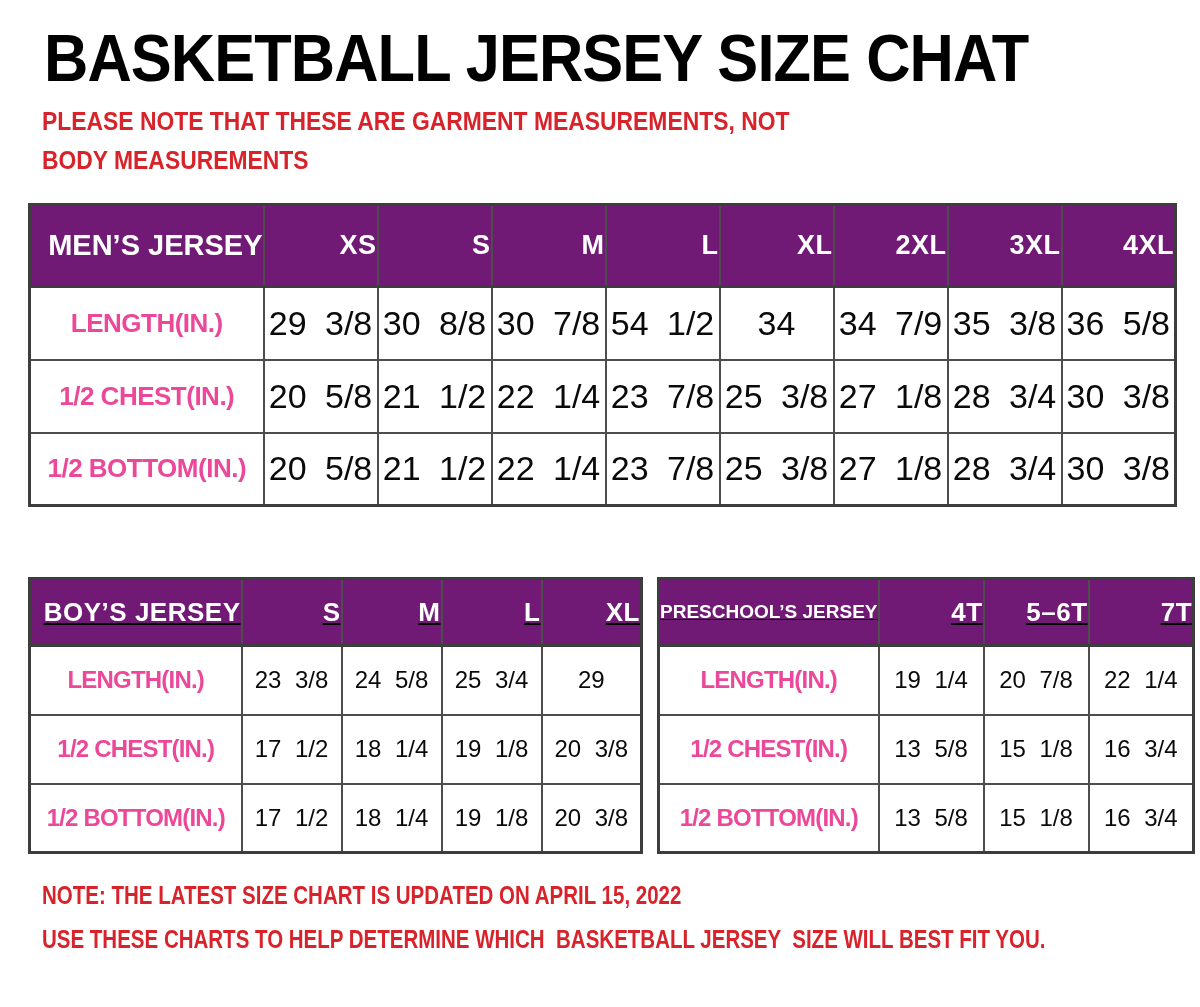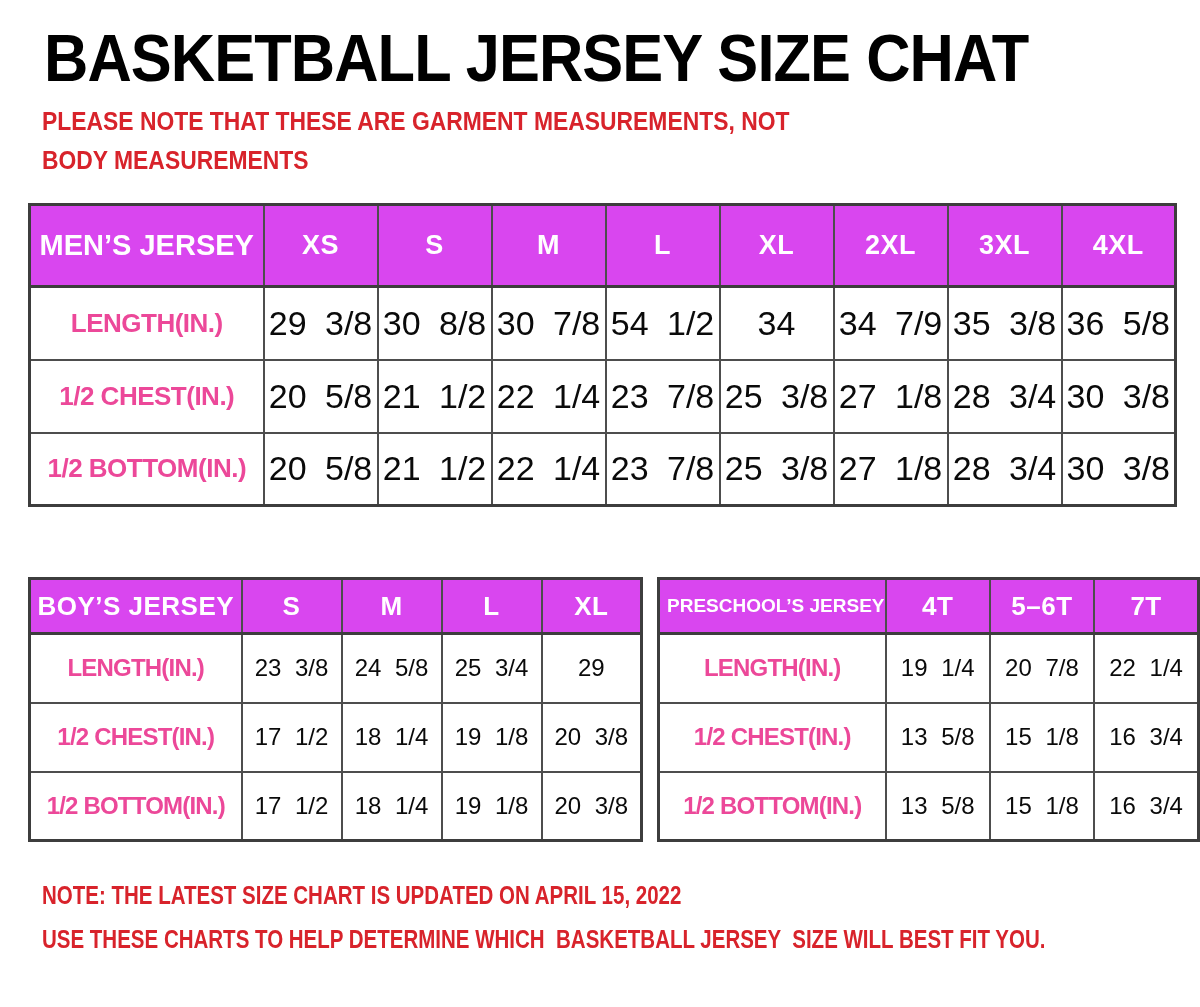--- a/index.html
+++ b/index.html
@@ -37,41 +37,42 @@
     border: 3px solid #3d3d3d;
     background: #ffffff;
   }
   .size-table th, .size-table td {
     border: 2px solid #4d4d4d;
     text-align: center; vertical-align: middle;
     overflow: hidden; white-space: nowrap;
     padding: 0;
   }
   .size-table tr.head th {
-    background: #d946ef; color: #ffffff;
+    background: #701a75; color: #ffffff;
     font-weight: 700; font-size: 27px; letter-spacing: 0.5px;
     border-bottom: 3px solid #3d3d3d;
+    text-align: right;
   }
   .row-label { font-weight: 700; font-size: 26px; color: #ec4899; letter-spacing: -0.5px; }
   .val { font-size: 34px; color: #0a0a0a; word-spacing: 9px; font-weight: 400; }
 
   #men-table { left: 28px; top: 203px; }
   #men-table tr { height: 73px; }
   #men-table tr.head { height: 82px; }
   #men-table .head .label-head { font-size: 29px; letter-spacing: 0; }
 
   .small tr { height: 69px; }
-  .small tr.head { height: 55px; }
+  .small tr.head { height: 67px; text-decoration: underline; }
   .small tr.head th { font-size: 26px; }
   .small .row-label { font-size: 24px; letter-spacing: -0.8px; }
   .small .val { font-size: 24px; word-spacing: 7px; }
 
   #boys-table { left: 28px; top: 577px; }
   #preschool-table { left: 657px; top: 577px; }
-  #preschool-table .head .label-head { font-size: 19px; letter-spacing: 0; padding-left: 7px; }
+  #preschool-table .head .label-head { font-size: 19px; letter-spacing: 0; }
 </style>
 </head>
 <body>
 
 <h1 class="page-title">BASKETBALL JERSEY SIZE CHAT</h1>
 
 <div class="top-note">PLEASE NOTE THAT THESE ARE GARMENT MEASUREMENTS, NOT BODY MEASUREMENTS</div>
 
 <table id="men-table" class="size-table">
   <colgroup>

